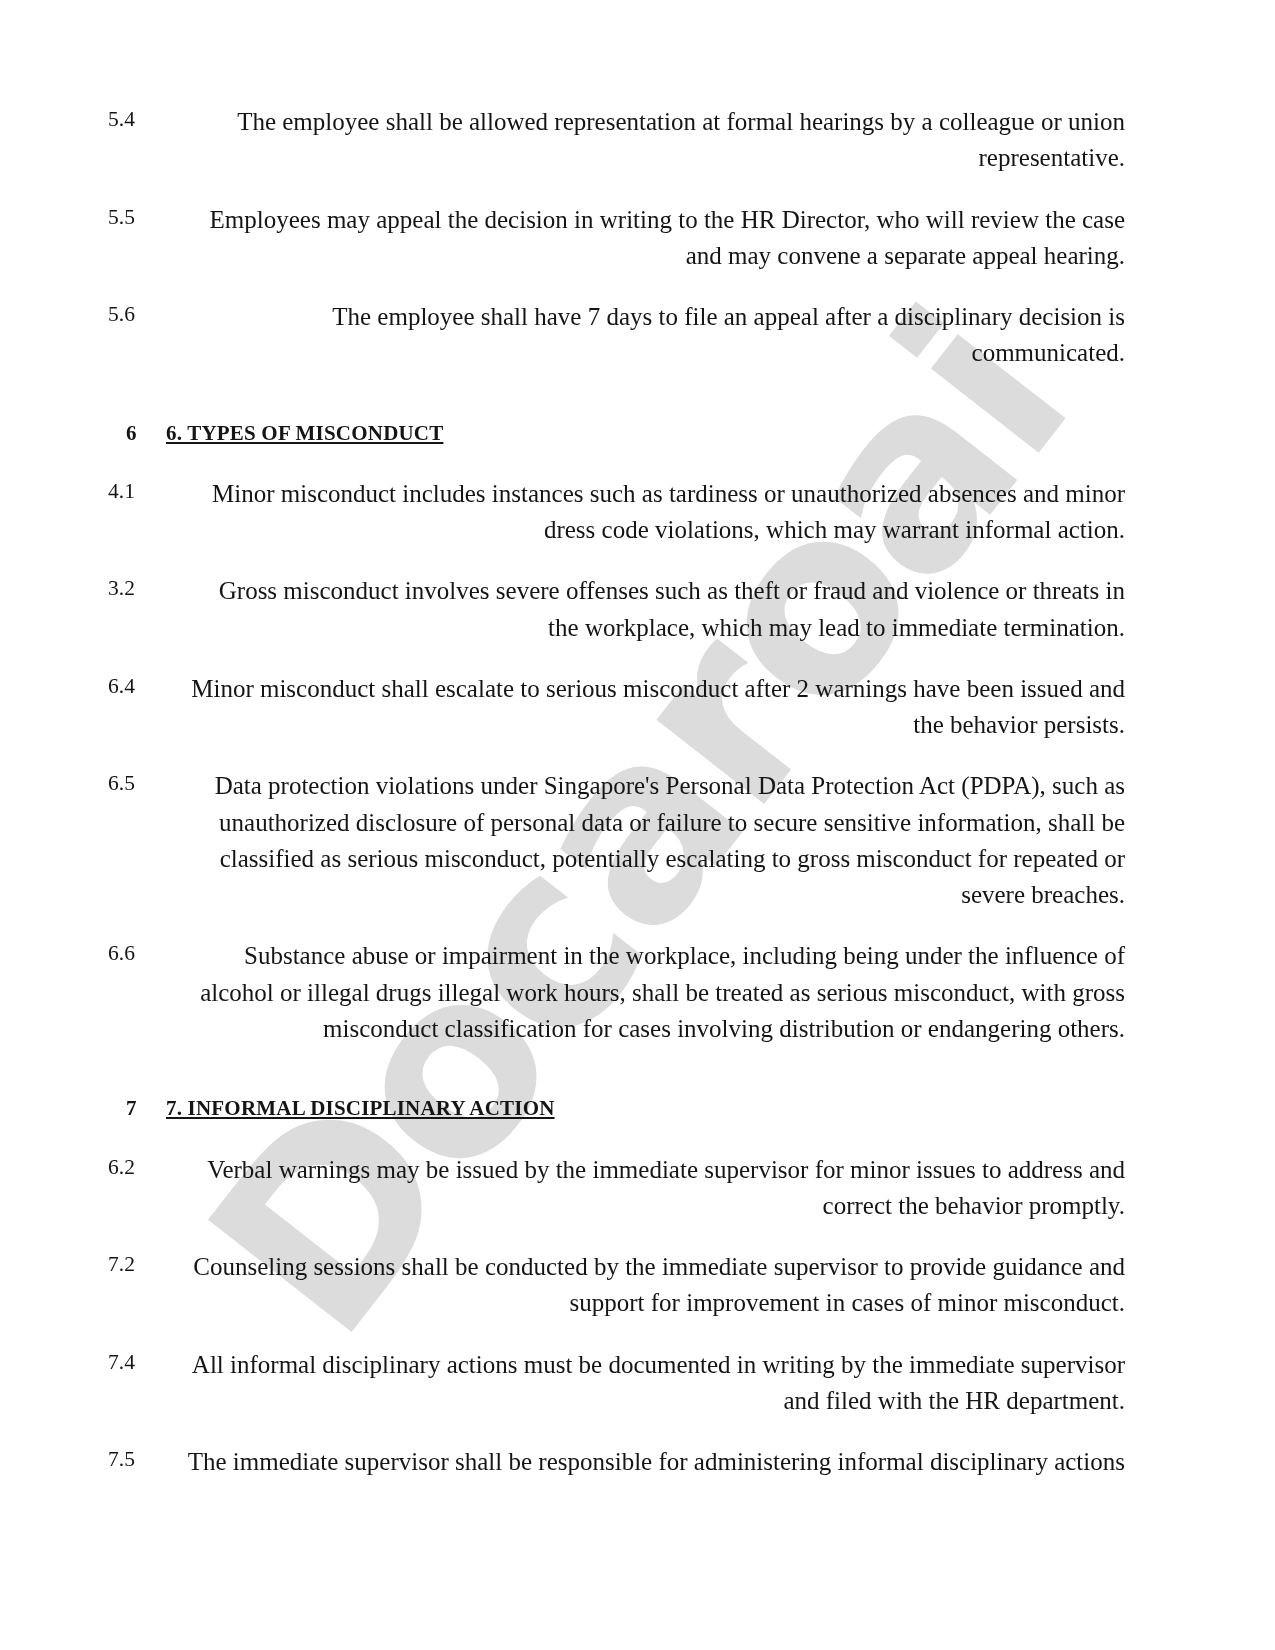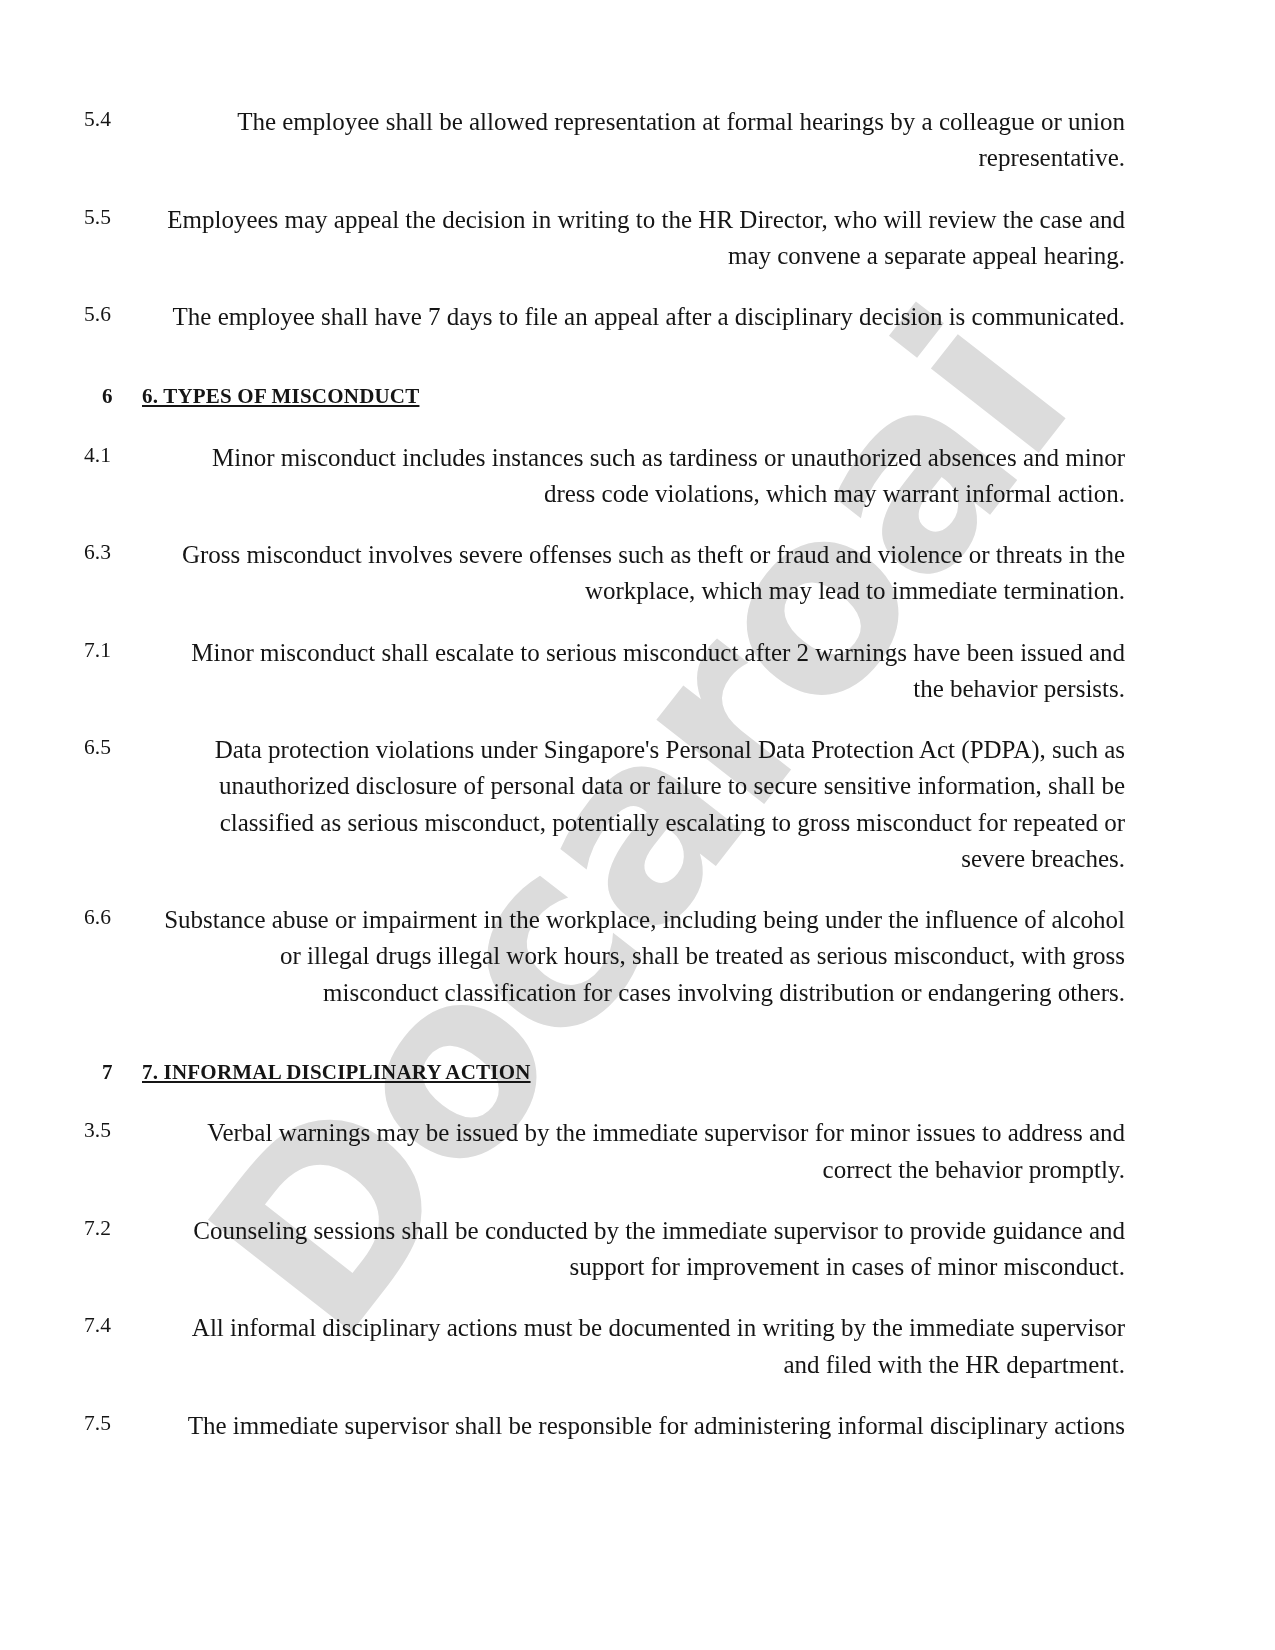--- a/index.html
+++ b/index.html
@@ -42,21 +42,21 @@
     user-select: none;
   }
 
   
   .doc-content {
     position: absolute;
     left: 0; top: 0;
     width: 1275px;
     height: 1650px;
     z-index: 2;
-    padding: 104px 150px 0 84px;
+    padding: 104px 150px 0 108px;
     box-sizing: border-box;
   }
 
   .clause {
     display: flex;
     align-items: flex-start;
     margin-bottom: 25px;
     font-size: 21.5px;
     line-height: 1.45;
   }
@@ -118,41 +118,41 @@
       </div>
       <div class="heading">
         <div class="heading-num">6</div>
         <div class="heading-title">6. TYPES OF MISCONDUCT</div>
       </div>
       <div class="clause">
         <div class="clause-num">4.1</div>
         <div class="clause-text">Minor misconduct includes instances such as tardiness or unauthorized absences and minor dress code violations, which may warrant informal action.</div>
       </div>
       <div class="clause">
-        <div class="clause-num">6.3</div>
+        <div class="clause-num">3.2</div>
         <div class="clause-text">Gross misconduct involves severe offenses such as theft or fraud and violence or threats in the workplace, which may lead to immediate termination.</div>
       </div>
       <div class="clause">
-        <div class="clause-num">7.1</div>
+        <div class="clause-num">6.4</div>
         <div class="clause-text">Minor misconduct shall escalate to serious misconduct after 2 warnings have been issued and the behavior persists.</div>
       </div>
       <div class="clause">
         <div class="clause-num">6.5</div>
         <div class="clause-text">Data protection violations under Singapore's Personal Data Protection Act (PDPA), such as unauthorized disclosure of personal data or failure to secure sensitive information, shall be classified as serious misconduct, potentially escalating to gross misconduct for repeated or severe breaches.</div>
       </div>
       <div class="clause">
         <div class="clause-num">6.6</div>
         <div class="clause-text">Substance abuse or impairment in the workplace, including being under the influence of alcohol or illegal drugs illegal work hours, shall be treated as serious misconduct, with gross misconduct classification for cases involving distribution or endangering others.</div>
       </div>
       <div class="heading">
         <div class="heading-num">7</div>
         <div class="heading-title">7. INFORMAL DISCIPLINARY ACTION</div>
       </div>
       <div class="clause">
-        <div class="clause-num">3.5</div>
+        <div class="clause-num">6.2</div>
         <div class="clause-text">Verbal warnings may be issued by the immediate supervisor for minor issues to address and correct the behavior promptly.</div>
       </div>
       <div class="clause">
         <div class="clause-num">7.2</div>
         <div class="clause-text">Counseling sessions shall be conducted by the immediate supervisor to provide guidance and support for improvement in cases of minor misconduct.</div>
       </div>
       <div class="clause">
         <div class="clause-num">7.4</div>
         <div class="clause-text">All informal disciplinary actions must be documented in writing by the immediate supervisor and filed with the HR department.</div>
       </div>

